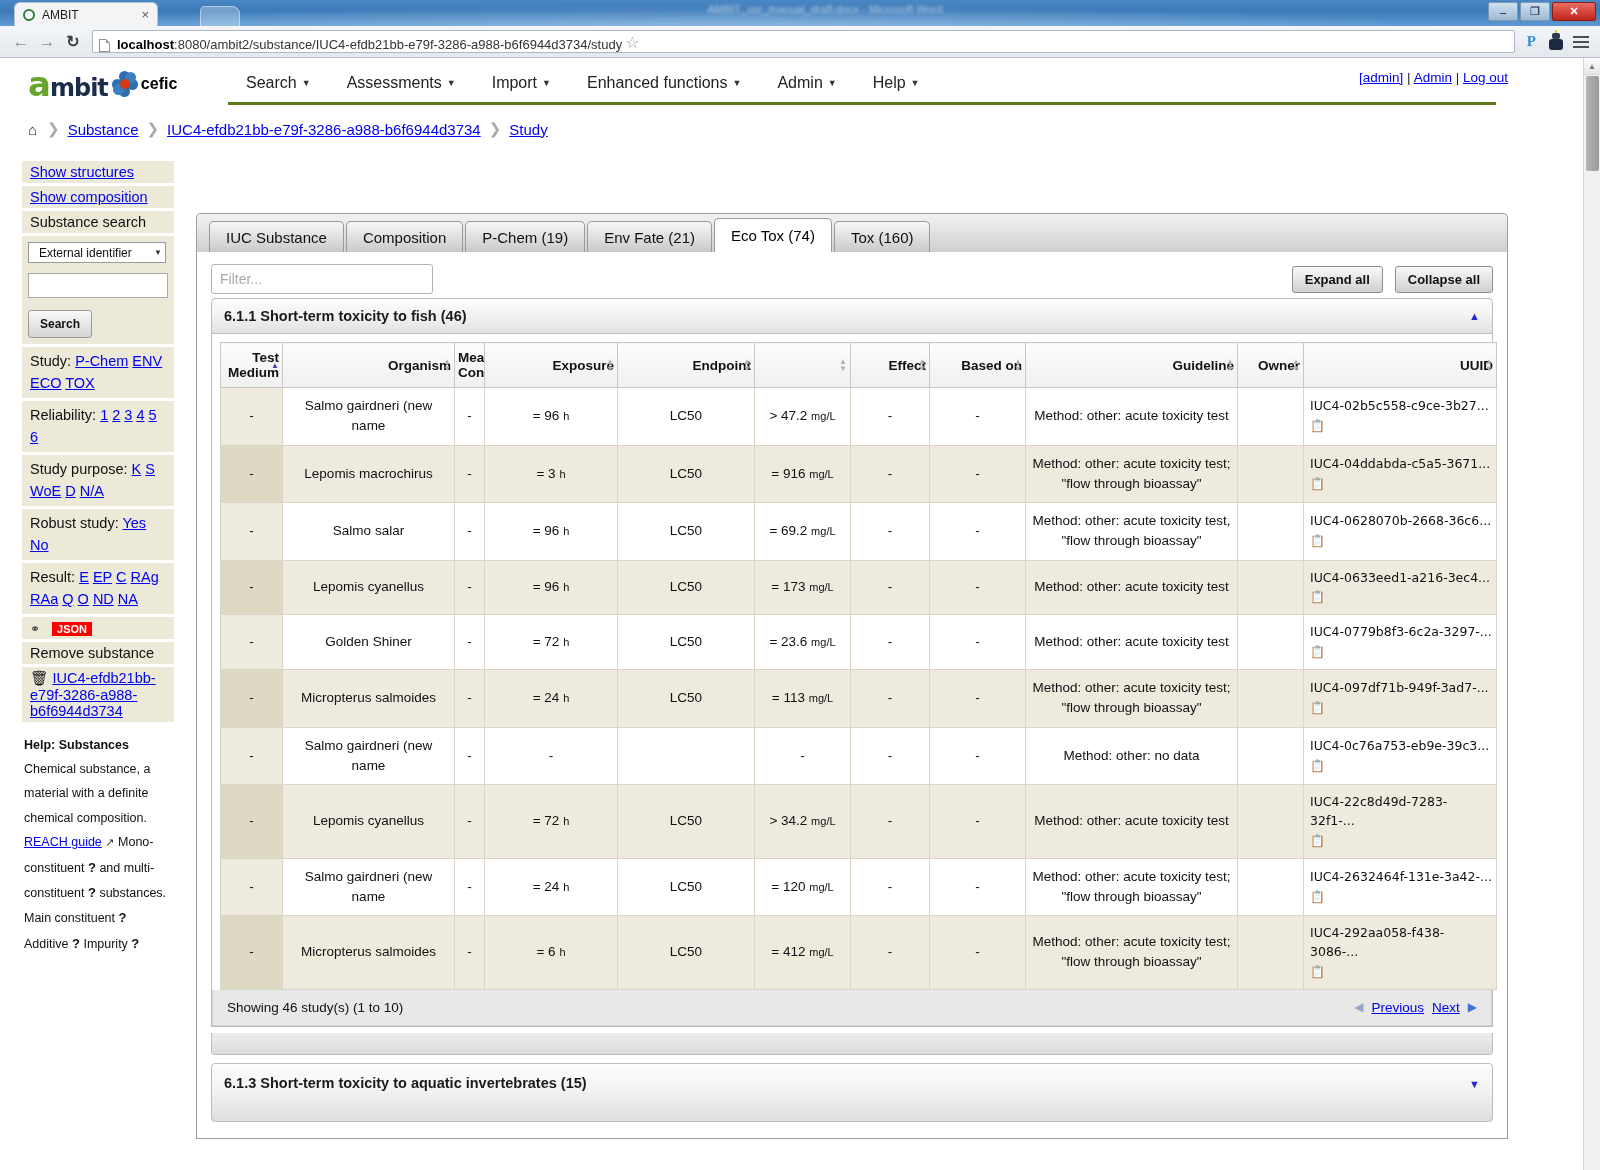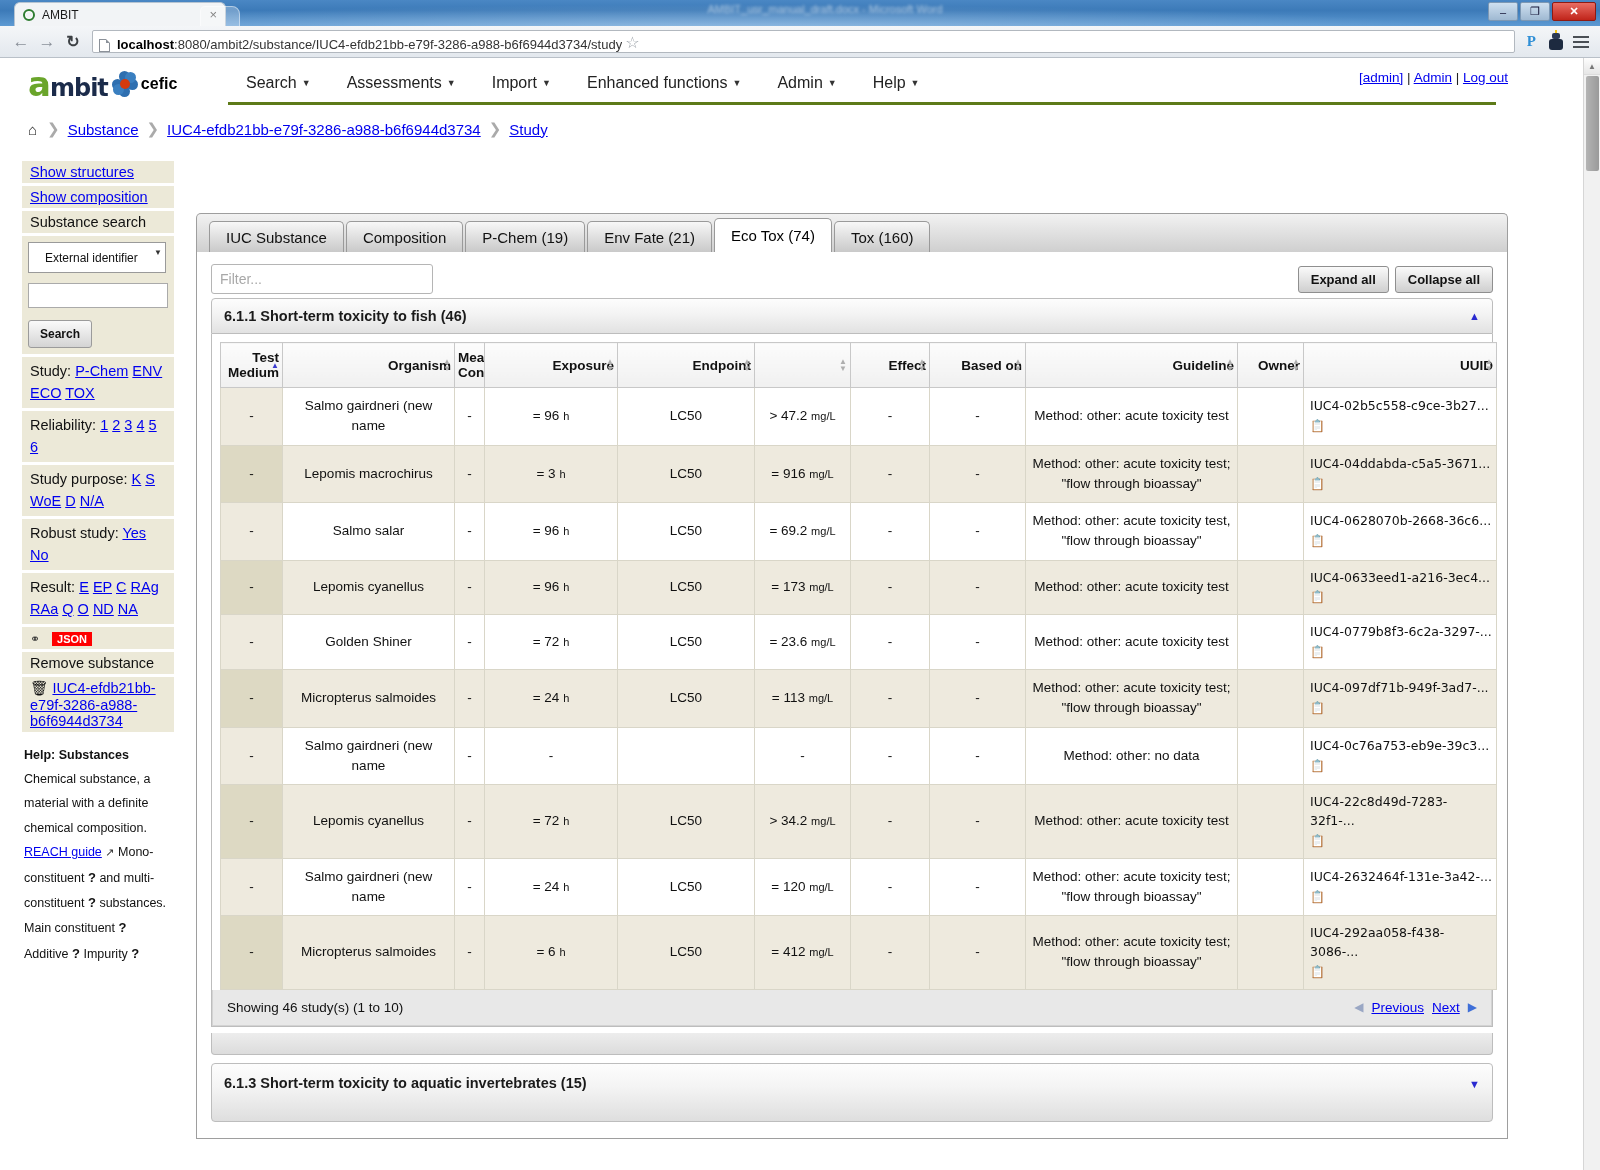--- a/index.html
+++ b/index.html
@@ -14,21 +14,21 @@
   .browser-top{
     position:absolute; left:0; top:0; width:1600px; height:26px;
     background:linear-gradient(180deg,#4a87c4 0%,#3c7ab8 40%,#5d9ad3 100%);
     overflow:hidden;
   }
   .browser-top .glow{
     position:absolute; left:0; top:0; width:1600px; height:26px;
     background:radial-gradient(ellipse at 45% 120%, rgba(255,255,255,.35), rgba(255,255,255,0) 60%);
   }
   .tab{
-    position:absolute; left:14px; top:2px; width:212px; height:24px;
+    position:absolute; left:14px; top:2px; width:144px; height:24px;
     background:#f2f4f6;
     border-radius:6px 6px 0 0;
     border:1px solid #b6c4d2; border-bottom:none;
     display:flex; align-items:center; padding:0 8px;
     font-size:12px; color:#1a1a1a;
   }
   .tab-favicon{
     width:12px;height:12px;border-radius:50%;
     border:2.5px solid #2f7d32; margin-right:7px; flex:none;
     box-shadow:inset 0 0 0 1px #fff;
@@ -131,21 +131,21 @@
   .crumbs .home{ font-size:15px; color:#222; margin-right:2px;}
   .crumbs .sep{ color:#aaa; margin:0 8px; font-size:15px;}
   .crumbs a{ color:#00e; text-decoration:underline;}
 
   
   .sidebar{ position:absolute; left:22px; top:103px; width:152px; }
   .sb-box{ background:#ece9d8; border-bottom:3px solid #fff; padding:3px 8px; font-size:14.5px; color:#111;}
   .sb-box a{ color:#00e; text-decoration:underline;}
   .sb-box.sel{ padding:6px; }
   .sb-select{
-    width:138px; height:31px; font-size:12px; padding:1px 16px;
+    width:138px; height:21px; font-size:12px; padding:1px 10px;
     border:1px solid #9a9a9a; background:#fff; color:#111;
     font-family:"Liberation Sans", sans-serif;
     -webkit-appearance:none; appearance:none;
     background-image:linear-gradient(180deg,#fff,#fff);
   }
   .sb-select-wrap{position:relative;}
   .sb-select-wrap .dd{position:absolute;right:6px;top:6px;font-size:8px;color:#333;pointer-events:none;}
   .sb-input{ width:140px;height:25px;border:1px solid #aaa; background:#fff;}
   .sb-btn{
     margin-top:12px; width:64px;height:28px;
@@ -189,21 +189,21 @@
     border:1px solid #9e9e9e; border-top:none; background:#fff;
     padding:12px 14px 16px 14px; position:relative;
   }
   .filter-row{ display:flex; align-items:center; justify-content:space-between;}
   .filter-input{
     width:222px;height:30px; border:1px solid #b5b5b5; border-radius:3px;
     padding:0 8px; font-size:14px; color:#111;
     font-family:"Liberation Sans",sans-serif;
   }
   .filter-input::placeholder{ color:#a8a8a8;}
-  .btns{ display:flex; gap:6px;}
+  .btns{ display:flex; gap:12px;}
   .gbtn{
     background:linear-gradient(180deg,#fafafa,#cfcfcf);
     border:1px solid #8f8f8f; border-radius:3px;
     font-size:13px; font-weight:bold; color:#111; padding:5px 12px;
     font-family:"Liberation Sans",sans-serif;
   }
   .subst-title{
     font-family:"Liberation Serif", serif;
     font-size:26px; color:#111; margin:14px 0 8px 6px; font-weight:normal;
   }

